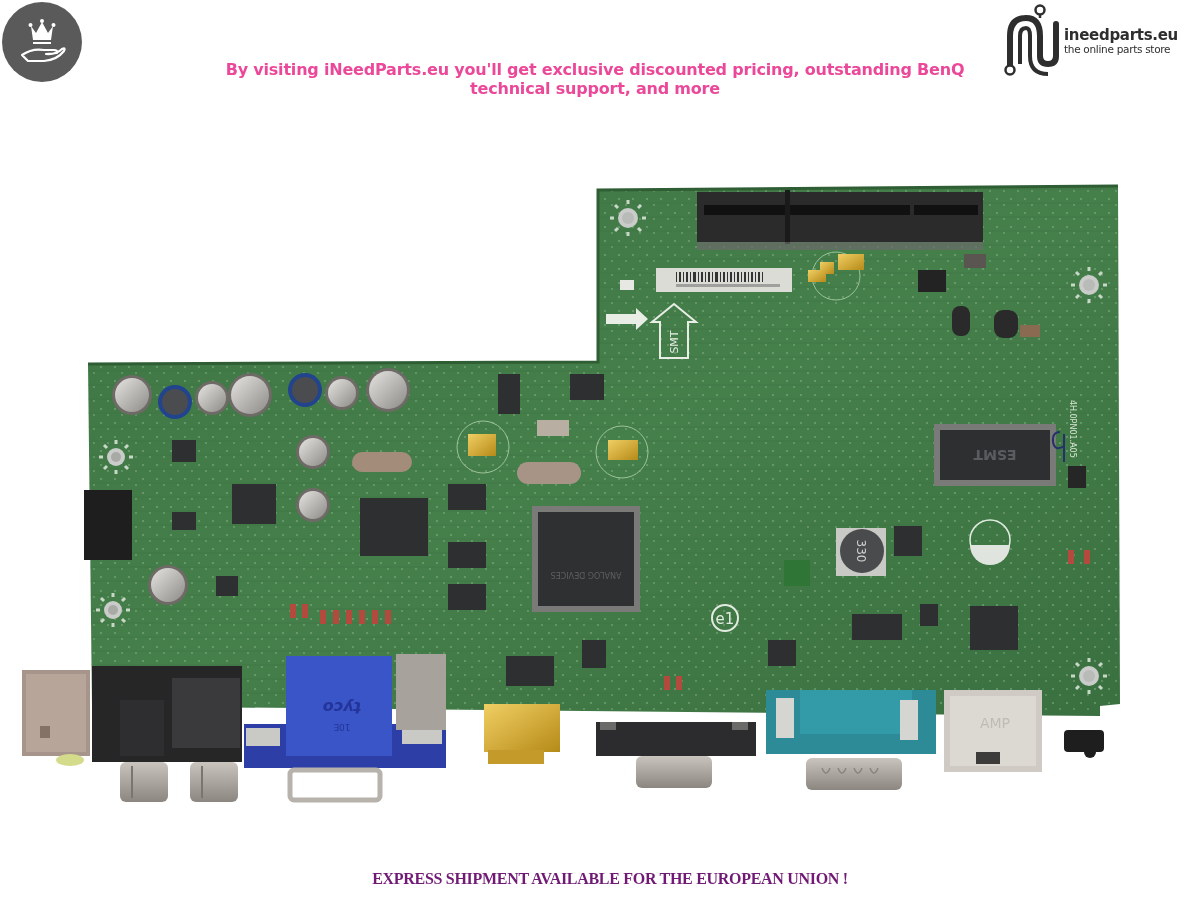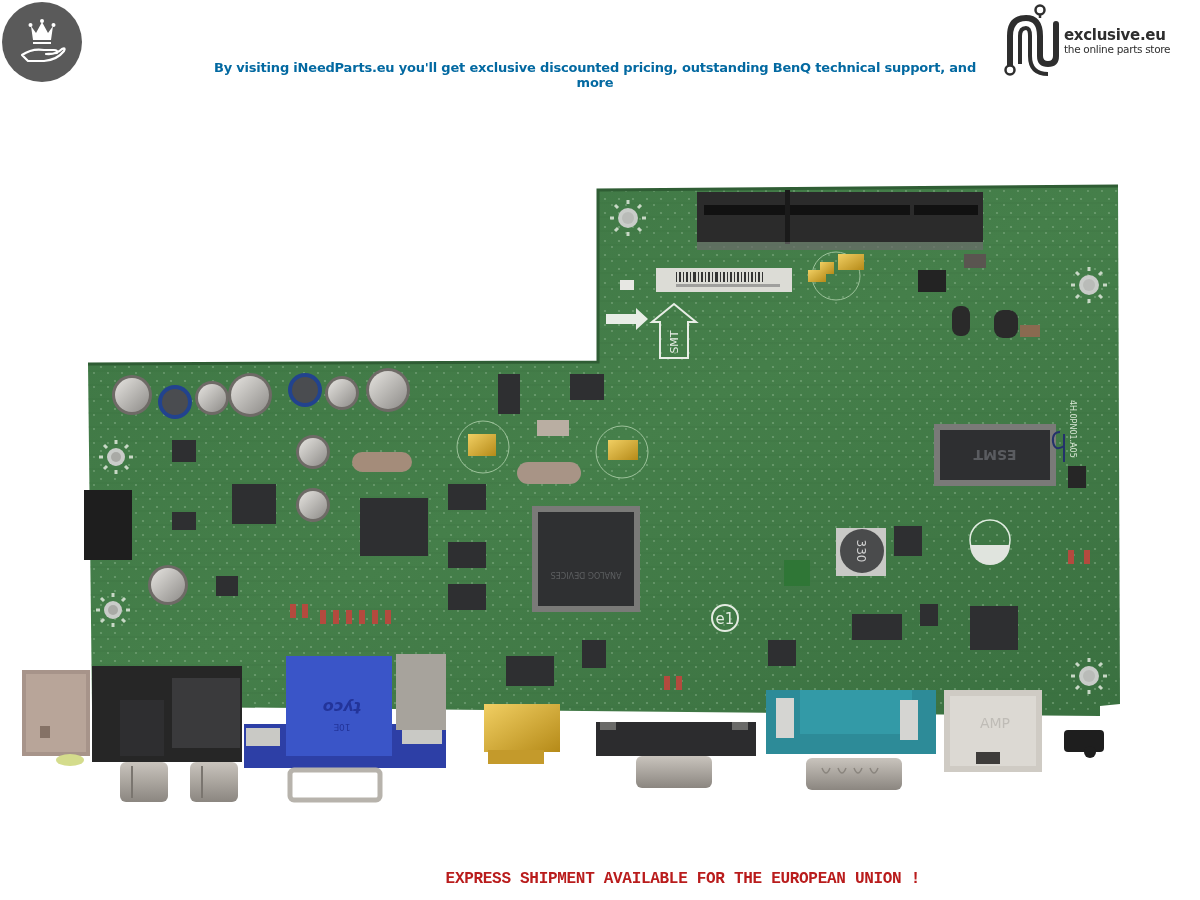--- a/index.html
+++ b/index.html
@@ -7,21 +7,21 @@
     body { position: relative; font-family: "DejaVu Sans", sans-serif; }
 
     .badge-logo {
       position: absolute; left: 2px; top: 2px; width: 80px; height: 80px;
       border-radius: 50%; background: #5a5a5a;
     }
     .badge-logo svg { position: absolute; left: 0; top: 0; }
 
     .promo-text {
       position: absolute; left: 200px; top: 60px; width: 790px;
-      text-align: center; font-size: 13px; font-weight: bold; color: #0369a1;
+      text-align: center; font-size: 16px; font-weight: bold; color: #ec4899;
       font-family: "DejaVu Sans", sans-serif; letter-spacing: -0.2px;
     }
 
     .brand {
       position: absolute; left: 1002px; top: 2px; width: 196px; height: 76px;
     }
     .brand svg { position: absolute; left: 0; top: 0; }
     .brand-name {
       position: absolute; left: 62px; top: 24px; font-size: 15px; font-weight: bold;
       color: #2e2e2e; font-family: "DejaVu Sans", sans-serif; letter-spacing: -0.3px;
@@ -29,22 +29,22 @@
     .brand-tagline {
       position: absolute; left: 62px; top: 41px; font-size: 10.5px; font-weight: normal;
       color: #2e2e2e; font-family: "DejaVu Sans", sans-serif; letter-spacing: -0.3px; white-space: nowrap;
     }
 
     .photo {
       position: absolute; left: 0; top: 0; width: 1200px; height: 900px;
     }
 
     .footer-text {
-      position: absolute; left: 300px; top: 870px; width: 620px; text-align: right;
-      font-size: 16px; font-weight: bold; color: #b91c1c; font-family: Liberation Mono, monospace;
+      position: absolute; left: 300px; top: 870px; width: 620px; text-align: center;
+      font-size: 16px; font-weight: bold; color: #701a75; font-family: Liberation Serif, serif;
       letter-spacing: -0.3px;
     }
   </style>
 </head>
 <body>
 
 <div class="badge-logo">
   <svg width="80" height="80" viewBox="0 0 80 80">
 
     <path d="M29 24 L34 31 L40 20 L46 31 L51 24 L49 38 L31 38 Z" fill="#ffffff"></path>
@@ -60,21 +60,21 @@
 <div class="promo-text">By visiting iNeedParts.eu you'll get exclusive discounted pricing, outstanding BenQ technical support, and more</div>
 
 <div class="brand">
   <svg width="60" height="76" viewBox="0 0 60 76">
     <path d="M8 66 L8 34 Q8 16 24 16 Q38 16 38 34 L38 54 Q38 62 46 62 Q54 62 54 54 L54 22" fill="none" stroke="#2e2e2e" stroke-width="6" stroke-linecap="round"></path>
     <path d="M18 62 L18 34 Q18 26 24 26 Q28 26 28 34 L28 54 Q28 72 46 72" fill="none" stroke="#2e2e2e" stroke-width="4"></path>
     <circle cx="8" cy="68" r="4.5" fill="#ffffff" stroke="#2e2e2e" stroke-width="2.5"></circle>
     <circle cx="38" cy="8" r="4.5" fill="#ffffff" stroke="#2e2e2e" stroke-width="2.5"></circle>
     <path d="M38 12 L38 16" stroke="#2e2e2e" stroke-width="2.5"></path>
   </svg>
-  <div class="brand-name">exclusive.eu</div>
+  <div class="brand-name">ineedparts.eu</div>
   <div class="brand-tagline">the online parts store</div>
 </div>
 
 <svg class="photo" width="1200" height="900" viewBox="0 0 1200 900">
   <defs>
     <linearGradient id="pcb" x1="0" y1="0" x2="1" y2="1">
       <stop offset="0" stop-color="#3e7644"></stop>
       <stop offset="0.5" stop-color="#457f4a"></stop>
       <stop offset="1" stop-color="#3a7040"></stop>
     </linearGradient>

